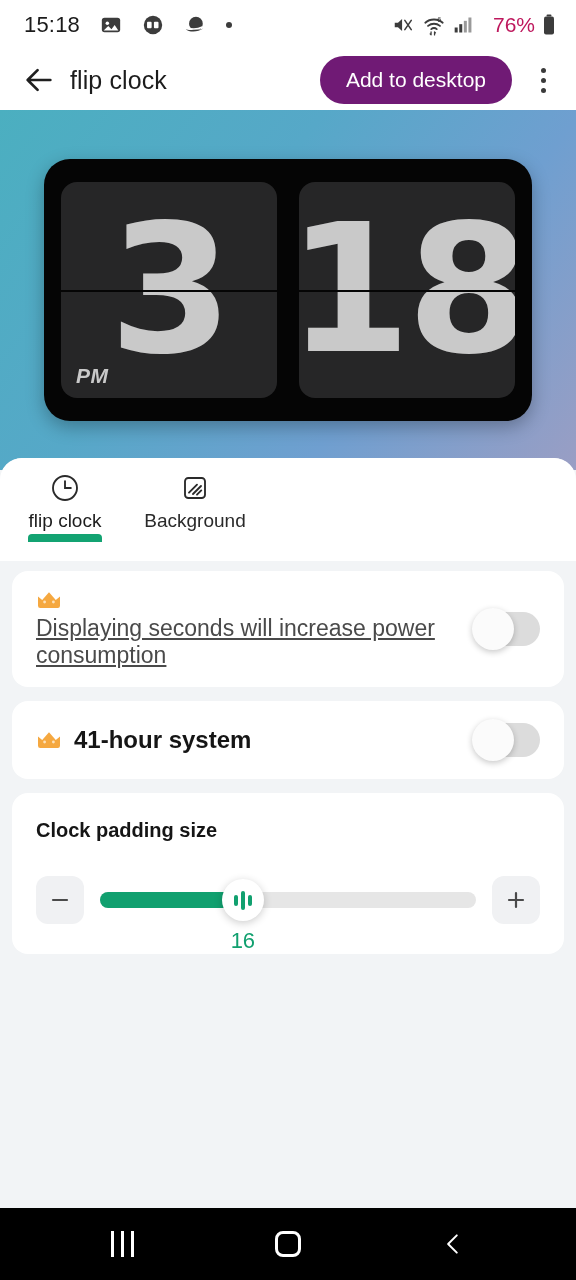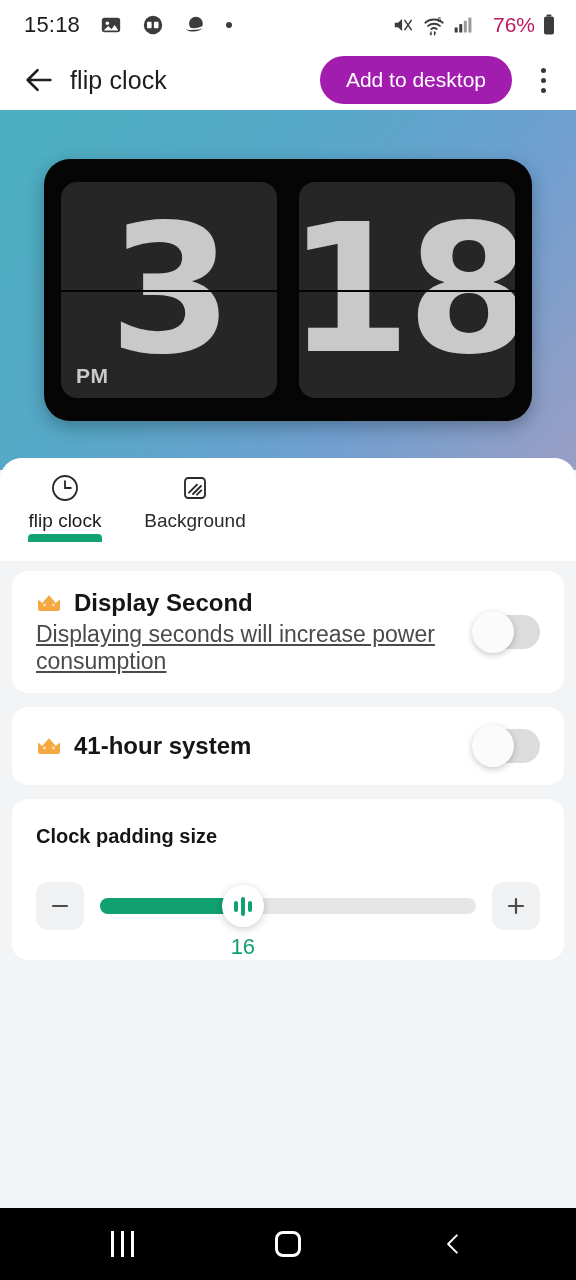--- a/index.html
+++ b/index.html
@@ -25,21 +25,21 @@
   .dot-small { width:6px; height:6px; border-radius:50%; background:#3c3c3c; display:inline-block; }
 
   
   .header {
     height:60px; flex:0 0 60px; background:#ffffff;
     display:flex; align-items:center; padding:0 16px 0 22px; gap:14px;
   }
   .back-arrow { width:34px; height:34px; cursor:pointer; flex:0 0 34px; }
   .title { font-size:25px; color:#1c1c1c; flex:1; letter-spacing:.1px; }
   .add-btn {
-    background:#a21caf; color:#fff; border:none; border-radius:26px;
+    background:#701a75; color:#fff; border:none; border-radius:26px;
     height:48px; padding:0 26px; font-size:21px;
     font-family:"Liberation Sans", sans-serif; cursor:pointer; white-space:nowrap;
   }
   .kebab { width:34px; height:44px; display:flex; flex-direction:column;
            align-items:center; justify-content:center; gap:5px; cursor:pointer; flex:0 0 34px; }
   .kebab i { width:5px; height:5px; border-radius:50%; background:#3a3a3a; display:block; }
 
   
   .preview {
     flex:0 0 360px; position:relative;
@@ -58,21 +58,21 @@
   .flip-panel .divider {
     position:absolute; left:0; right:0; top:50%; height:2px; background:#050505;
   }
   .flip-digit {
     position:absolute; inset:0; display:flex; align-items:center; justify-content:center;
     font-family:"DejaVu Sans", sans-serif; font-weight:bold;
     font-size:178px; color:#c9c9c9; line-height:1; letter-spacing:-4px;
   }
   .ampm {
     position:absolute; left:15px; bottom:10px; font-size:21px; font-weight:bold;
-    color:#c9c9c9; letter-spacing:.5px;
+    color:#c9c9c9; letter-spacing:.5px;font-style:italic;
   }
 
   
   .sheet {
     flex:1 1 auto; background:#f2f4f6; border-radius:22px 22px 0 0;
     margin-top:-12px; position:relative; z-index:2; display:flex; flex-direction:column;
   }
   .tabs {
     background:#ffffff; border-radius:22px 22px 0 0;
     height:103px; display:flex; align-items:flex-start; padding:14px 0 0 0;
@@ -269,21 +269,20 @@
         <div class="row-setting">
           <div class="row-text">
             <div class="row-title-line">
               <span class="crown ico">
                 <svg width="26" height="22" viewBox="0 0 26 22">
                   <path d="M2 7.5l4.2 3.4L13 3.2l6.8 7.7L24 7.5v9.2a2.2 2.2 0 0 1-2.2 2.2H4.2A2.2 2.2 0 0 1 2 16.7z" fill="#f5a840"></path>
                   <circle cx="8.6" cy="13" r="1.4" fill="#fde2bb"></circle>
                   <circle cx="17.4" cy="13" r="1.4" fill="#fde2bb"></circle>
                 </svg>
               </span>
-              <span class="row-title">Display Second</span>
             </div>
             <div class="row-sub">Displaying seconds will increase power consumption</div>
           </div>
           <div class="toggle">
             <div class="knob"></div>
           </div>
         </div>
       </div>
 
       <div class="card">

